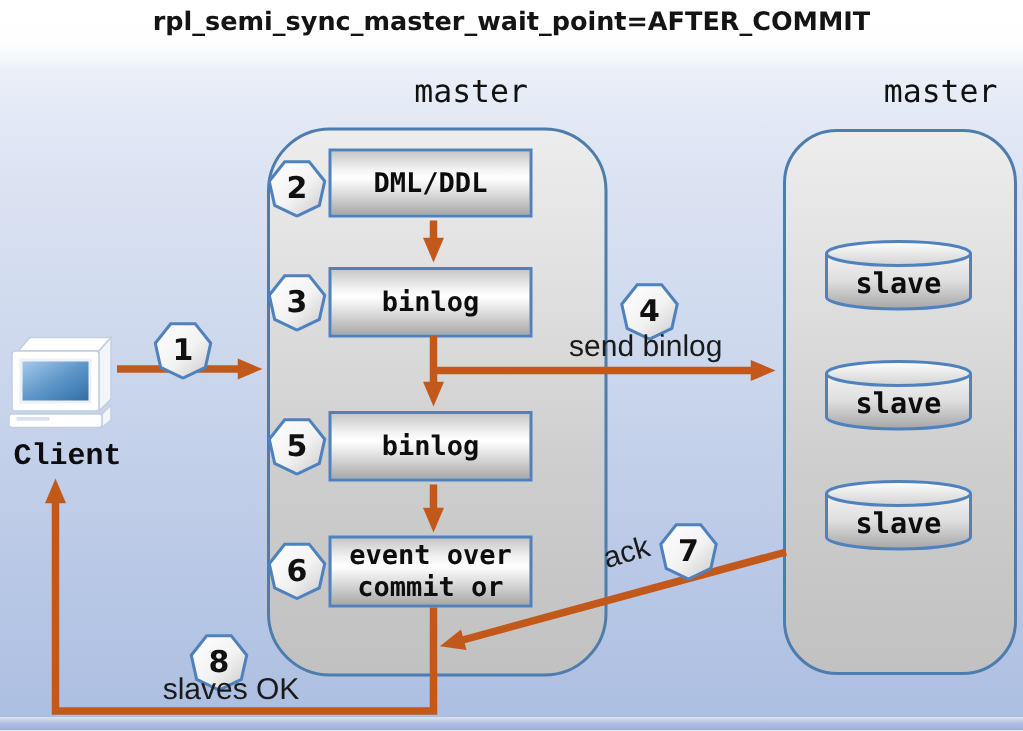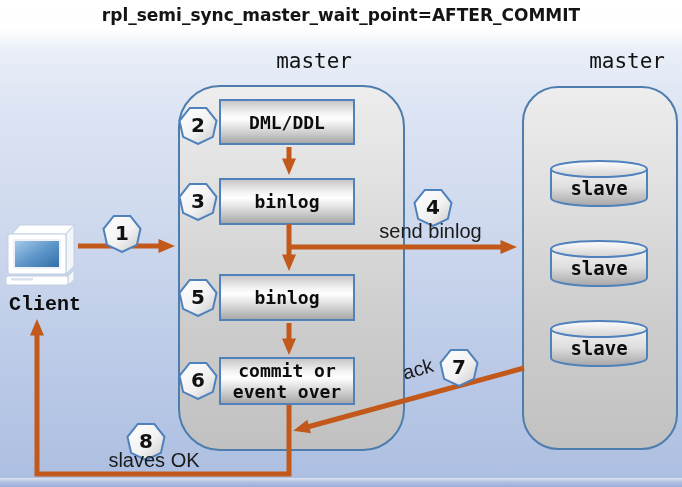--- a/index.html
+++ b/index.html
@@ -119,22 +119,22 @@
     <span>DML/DDL</span>
 
   </div>
   <div class="node node-buffer">
     <span>binlog</span>
   </div>
   <div class="node node-disk">
     <span>binlog</span>
   </div>
   <div class="node node-commit">
+    <span>event over</span>
     <span>commit or</span>
-    <span>event over</span>
   </div>
 
   <svg class="cyl" style="top:160px" viewBox="0 0 100 48">
     <path d="M2,9 L2,38 A48,8 0 0 0 98,38 L98,9" fill="url(#gradCylBody)" stroke="#4f81bd" stroke-width="2"></path>
     <ellipse cx="50" cy="9" rx="48" ry="8" fill="url(#gradCylTop)" stroke="#4f81bd" stroke-width="2"></ellipse>
     <text x="50" y="35" text-anchor="middle">slave</text>
   </svg>
   <svg class="cyl" style="top:240px" viewBox="0 0 100 48">
     <path d="M2,9 L2,38 A48,8 0 0 0 98,38 L98,9" fill="url(#gradCylBody)" stroke="#4f81bd" stroke-width="2"></path>
     <ellipse cx="50" cy="9" rx="48" ry="8" fill="url(#gradCylTop)" stroke="#4f81bd" stroke-width="2"></ellipse>

